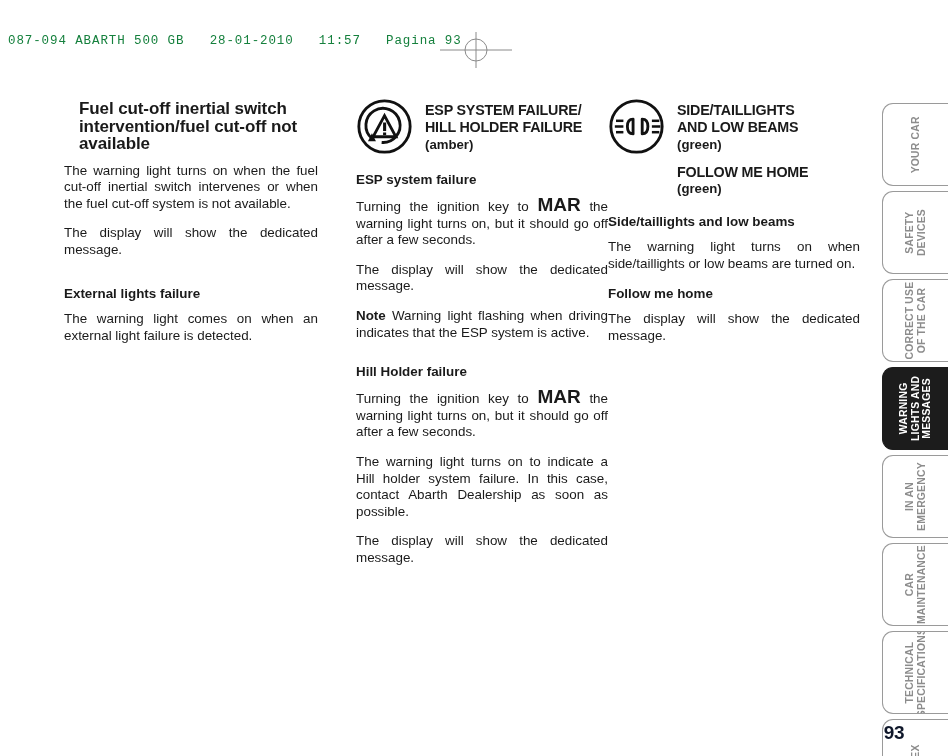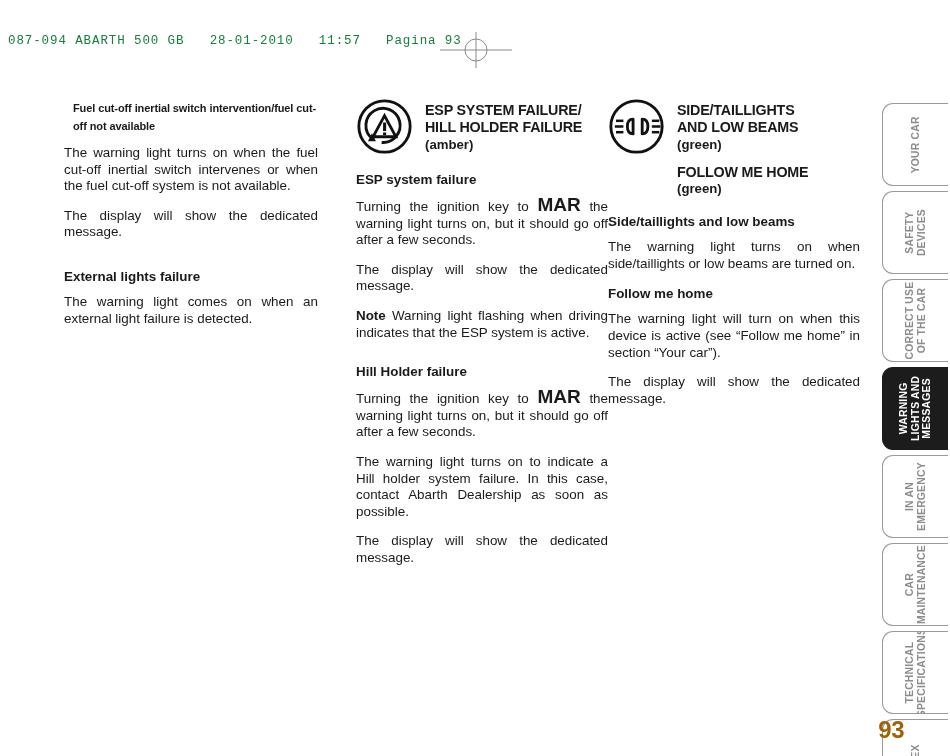--- a/index.html
+++ b/index.html
@@ -43,23 +43,23 @@
     top: 0;
     width: 258px;
   }
   #col-1 { left: 64px; width: 254px; }
   #col-2 { left: 356px; width: 252px; }
   #col-3 { left: 608px; width: 252px; }
 
   
   .hdr-bold {
     font-weight: bold;
-    font-size: 11px;
+    font-size: 17px;
     line-height: 17.5px;
-    margin: 0 0 10px 9px;
+    margin: 0 0 10px 15px;
     letter-spacing: -0.1px;
   }
   .sub-bold {
     font-weight: bold;
     font-size: 13.4px;
     line-height: 17px;
     margin: 0 0 9px 0;
   }
   p.body {
     font-size: 13.4px;
@@ -143,22 +143,22 @@
     transform-origin: center center;
   }
   .tab.active .tab-label { color: #ffffff; }
   
   .tab-label { font-family: "Liberation Sans Narrow", "Liberation Sans", sans-serif; }
 
   #page-number {
     position: absolute;
     right: 46px; bottom: 12px;
     font-weight: bold;
-    font-size: 24px;
-    color: #a16207;
+    font-size: 19px;
+    color: #0f172a;
     letter-spacing: -0.5px;
   }
 </style>
 </head>
 <body>
 
 <div id="print-header">087-094 ABARTH 500 GB   28-01-2010   11:57   Pagina 93</div>
 
 <svg id="reg-mark" viewBox="0 0 72 40">
   <line x1="0" y1="20" x2="72" y2="20" stroke="#8a8a8a" stroke-width="1"></line>
@@ -233,21 +233,20 @@
         <p class="title-color">(green)</p>
         <div class="title-gap"></div>
         <p class="title-caps">FOLLOW ME HOME</p>
         <p class="title-color">(green)</p>
       </div>
     </div>
 
     <div class="sub-bold">Side/taillights and low beams</div>
     <p class="body">The warning light turns on when side/taillights or low beams are turned on.</p>
     <div class="sub-bold">Follow me home</div>
-    <p class="body">The warning light will turn on when this device is active (see “Follow me home” in section “Your car”).</p>
     <p class="body last">The display will show the dedicated message.</p>
   </div>
 
 </div>
 
 <div id="tab-rail">
     <div class="tab">
       <div class="tab-label">YOUR CAR</div>
     </div>
     <div class="tab">

